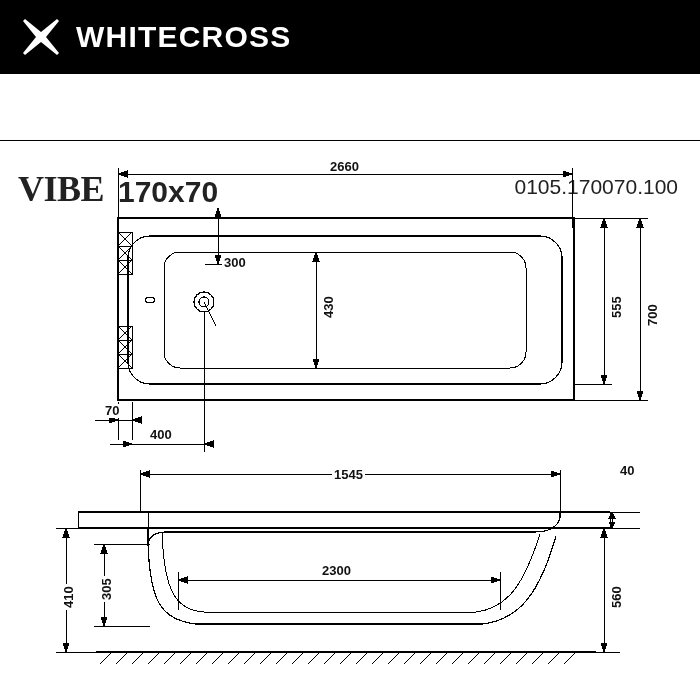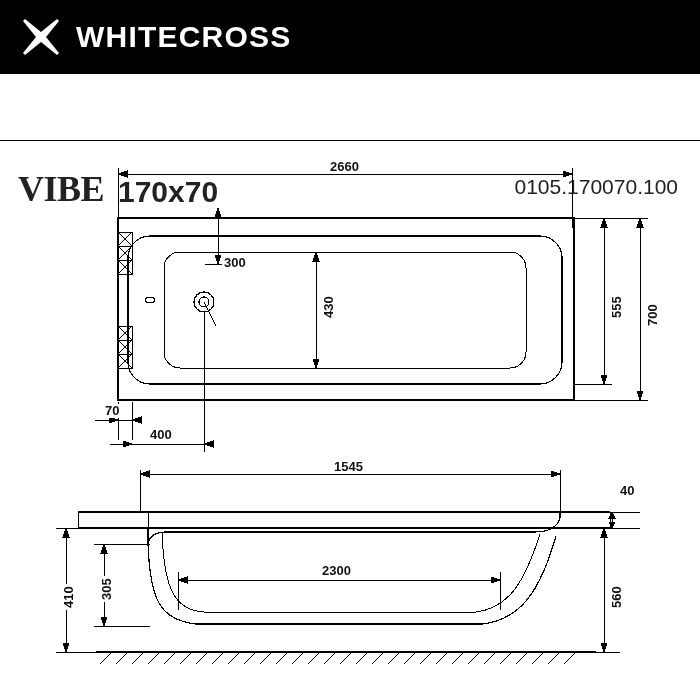--- a/index.html
+++ b/index.html
@@ -284,23 +284,23 @@
     <div class="dim-label vert" style="left:322px; top:180px;">430</div>
 
     <div class="dim-label vert" style="left:610px; top:180px;">555</div>
 
     <div class="dim-label vert" style="left:646px; top:188px;">700</div>
 
     <div class="dim-label" style="left:60px; top:264px;margin-left:43px;">70</div>
 
     <div class="dim-label" style="left:148px; top:288px;">400</div>
 
-    <div class="dim-label" style="left:332px; top:320px;text-align:center;">1545</div>
-
-    <div class="dim-label" style="left:618px; top:344px;">40</div>
+    <div class="dim-label" style="left:332px; top:328px;text-align:center;">1545</div>
+
+    <div class="dim-label" style="left:618px; top:324px;">40</div>
 
     <div class="dim-label vert" style="left:62px; top:470px;">410</div>
 
     <div class="dim-label vert" style="left:100px; top:462px;">305</div>
 
     <div class="dim-label" style="left:320px; top:424px;">2300</div>
 
     <div class="dim-label vert" style="left:610px; top:470px;">560</div>
 
   </div>

